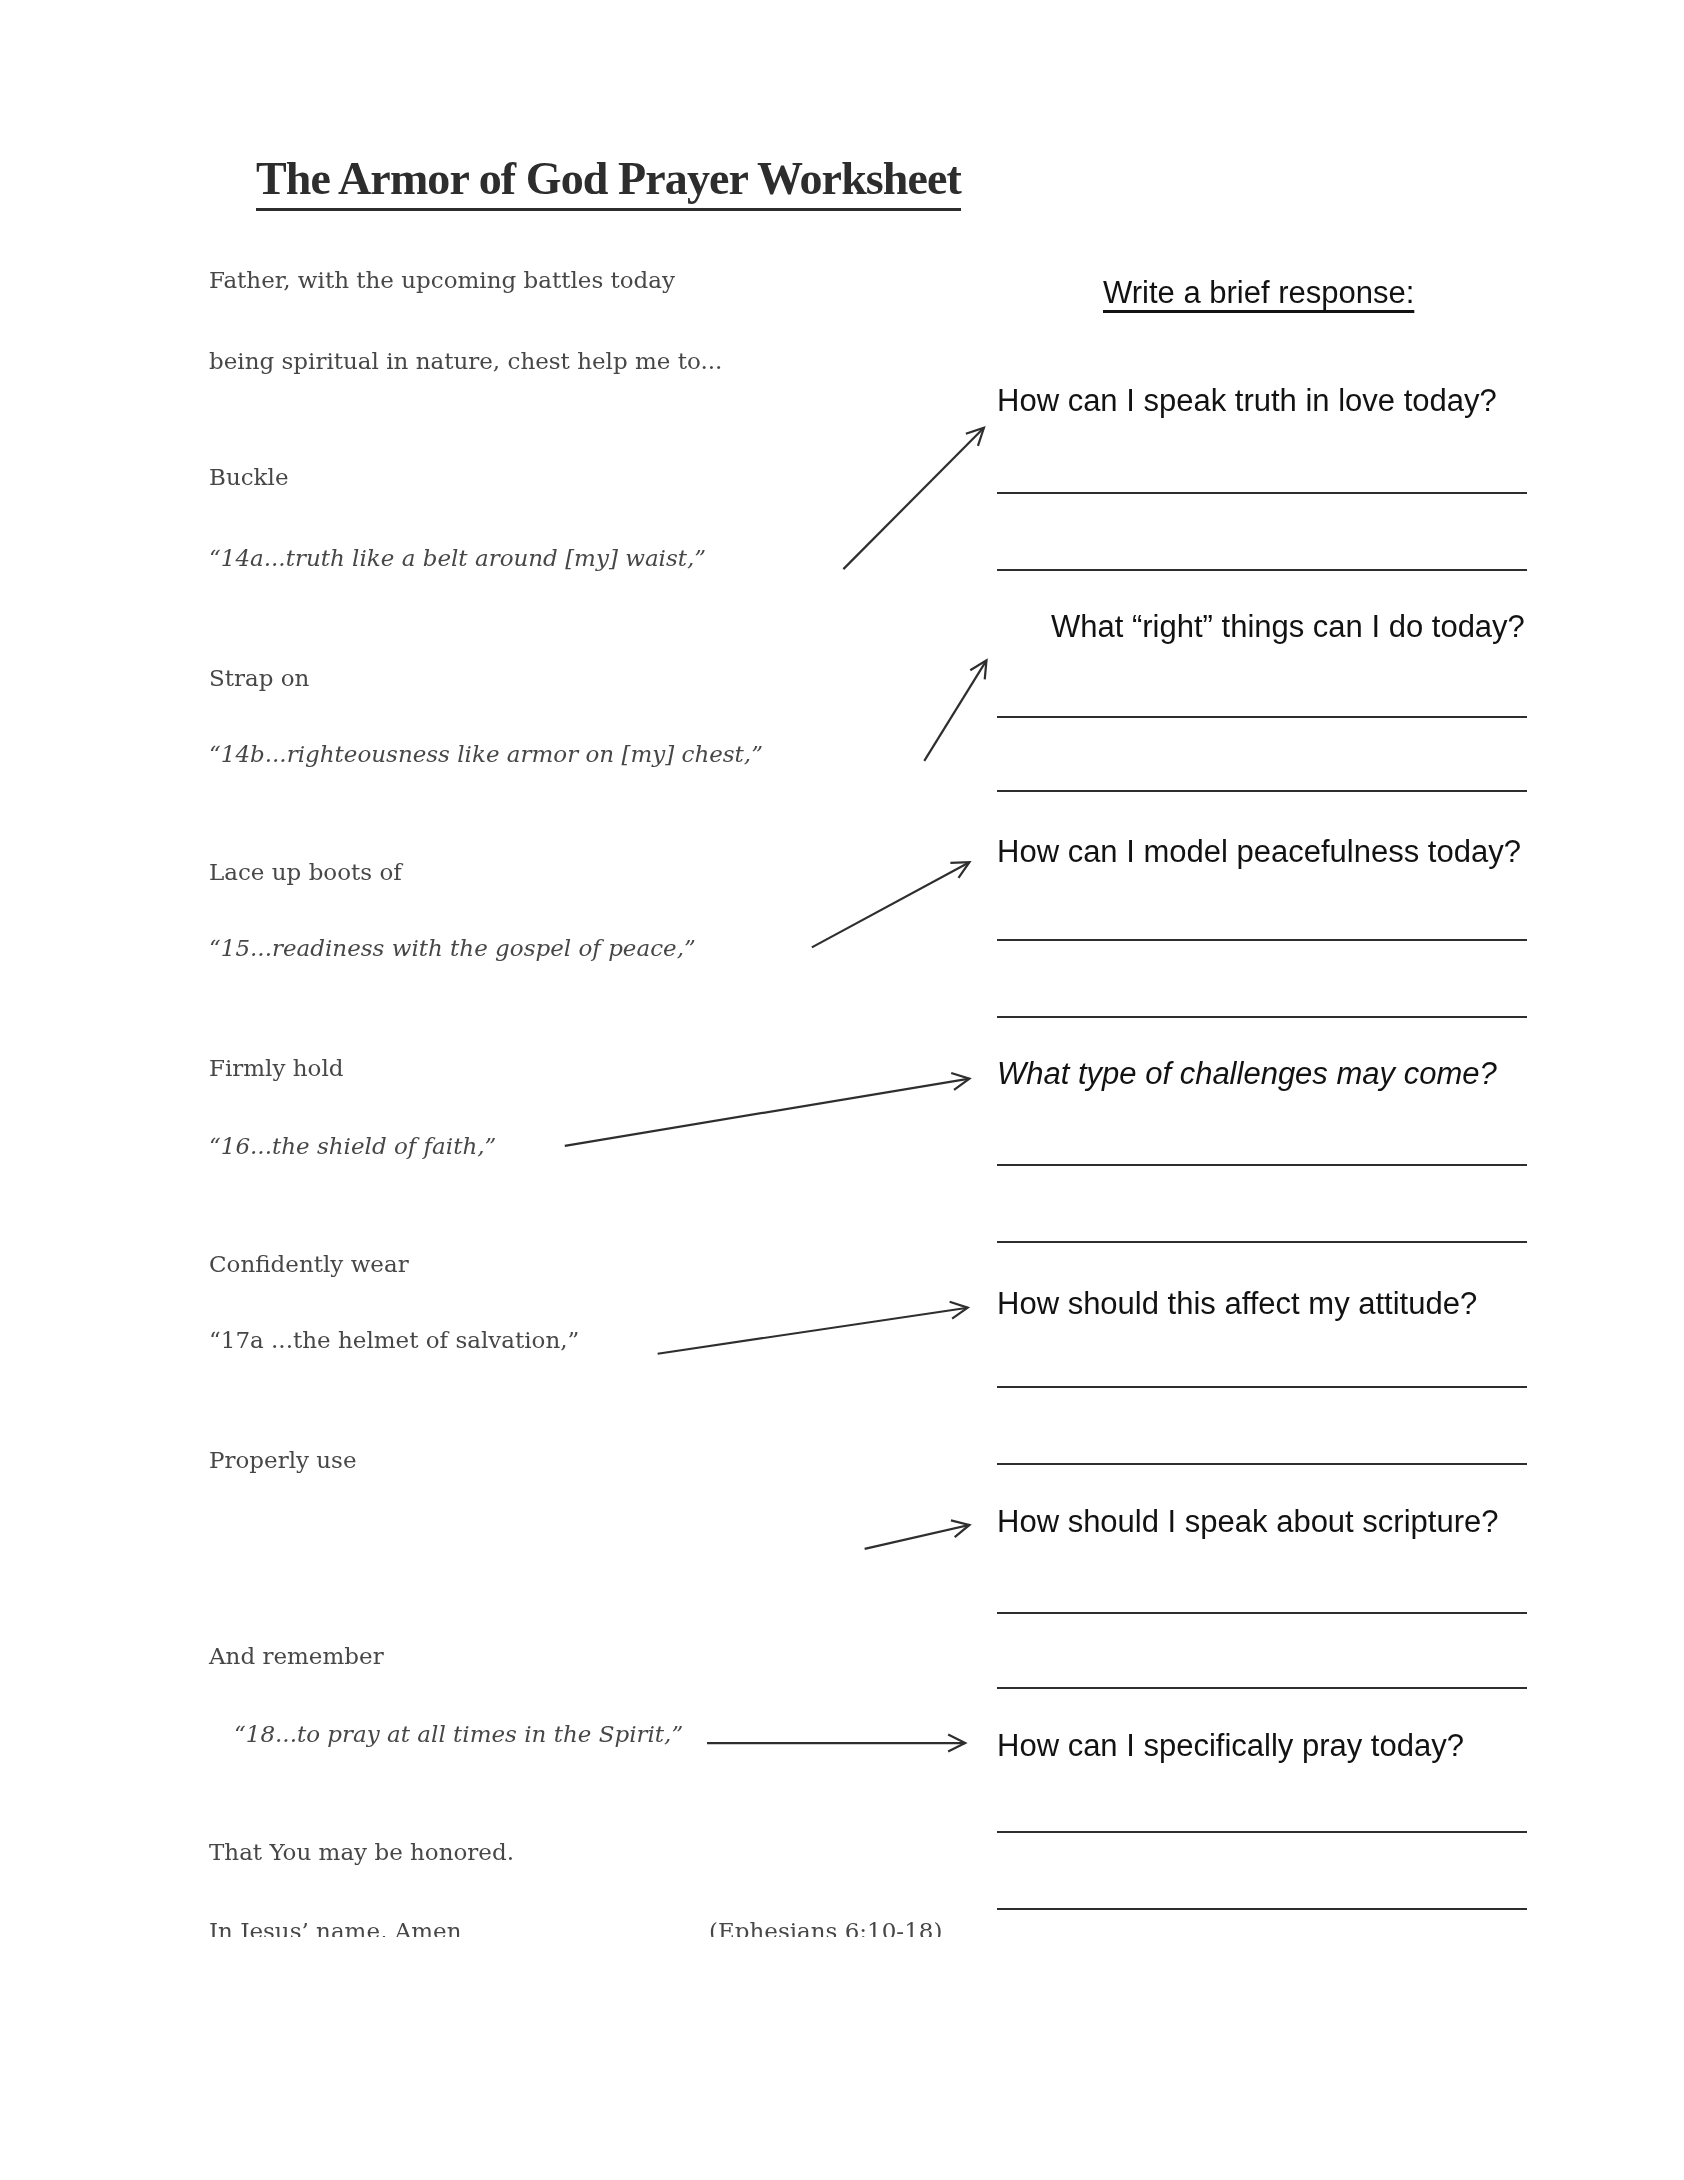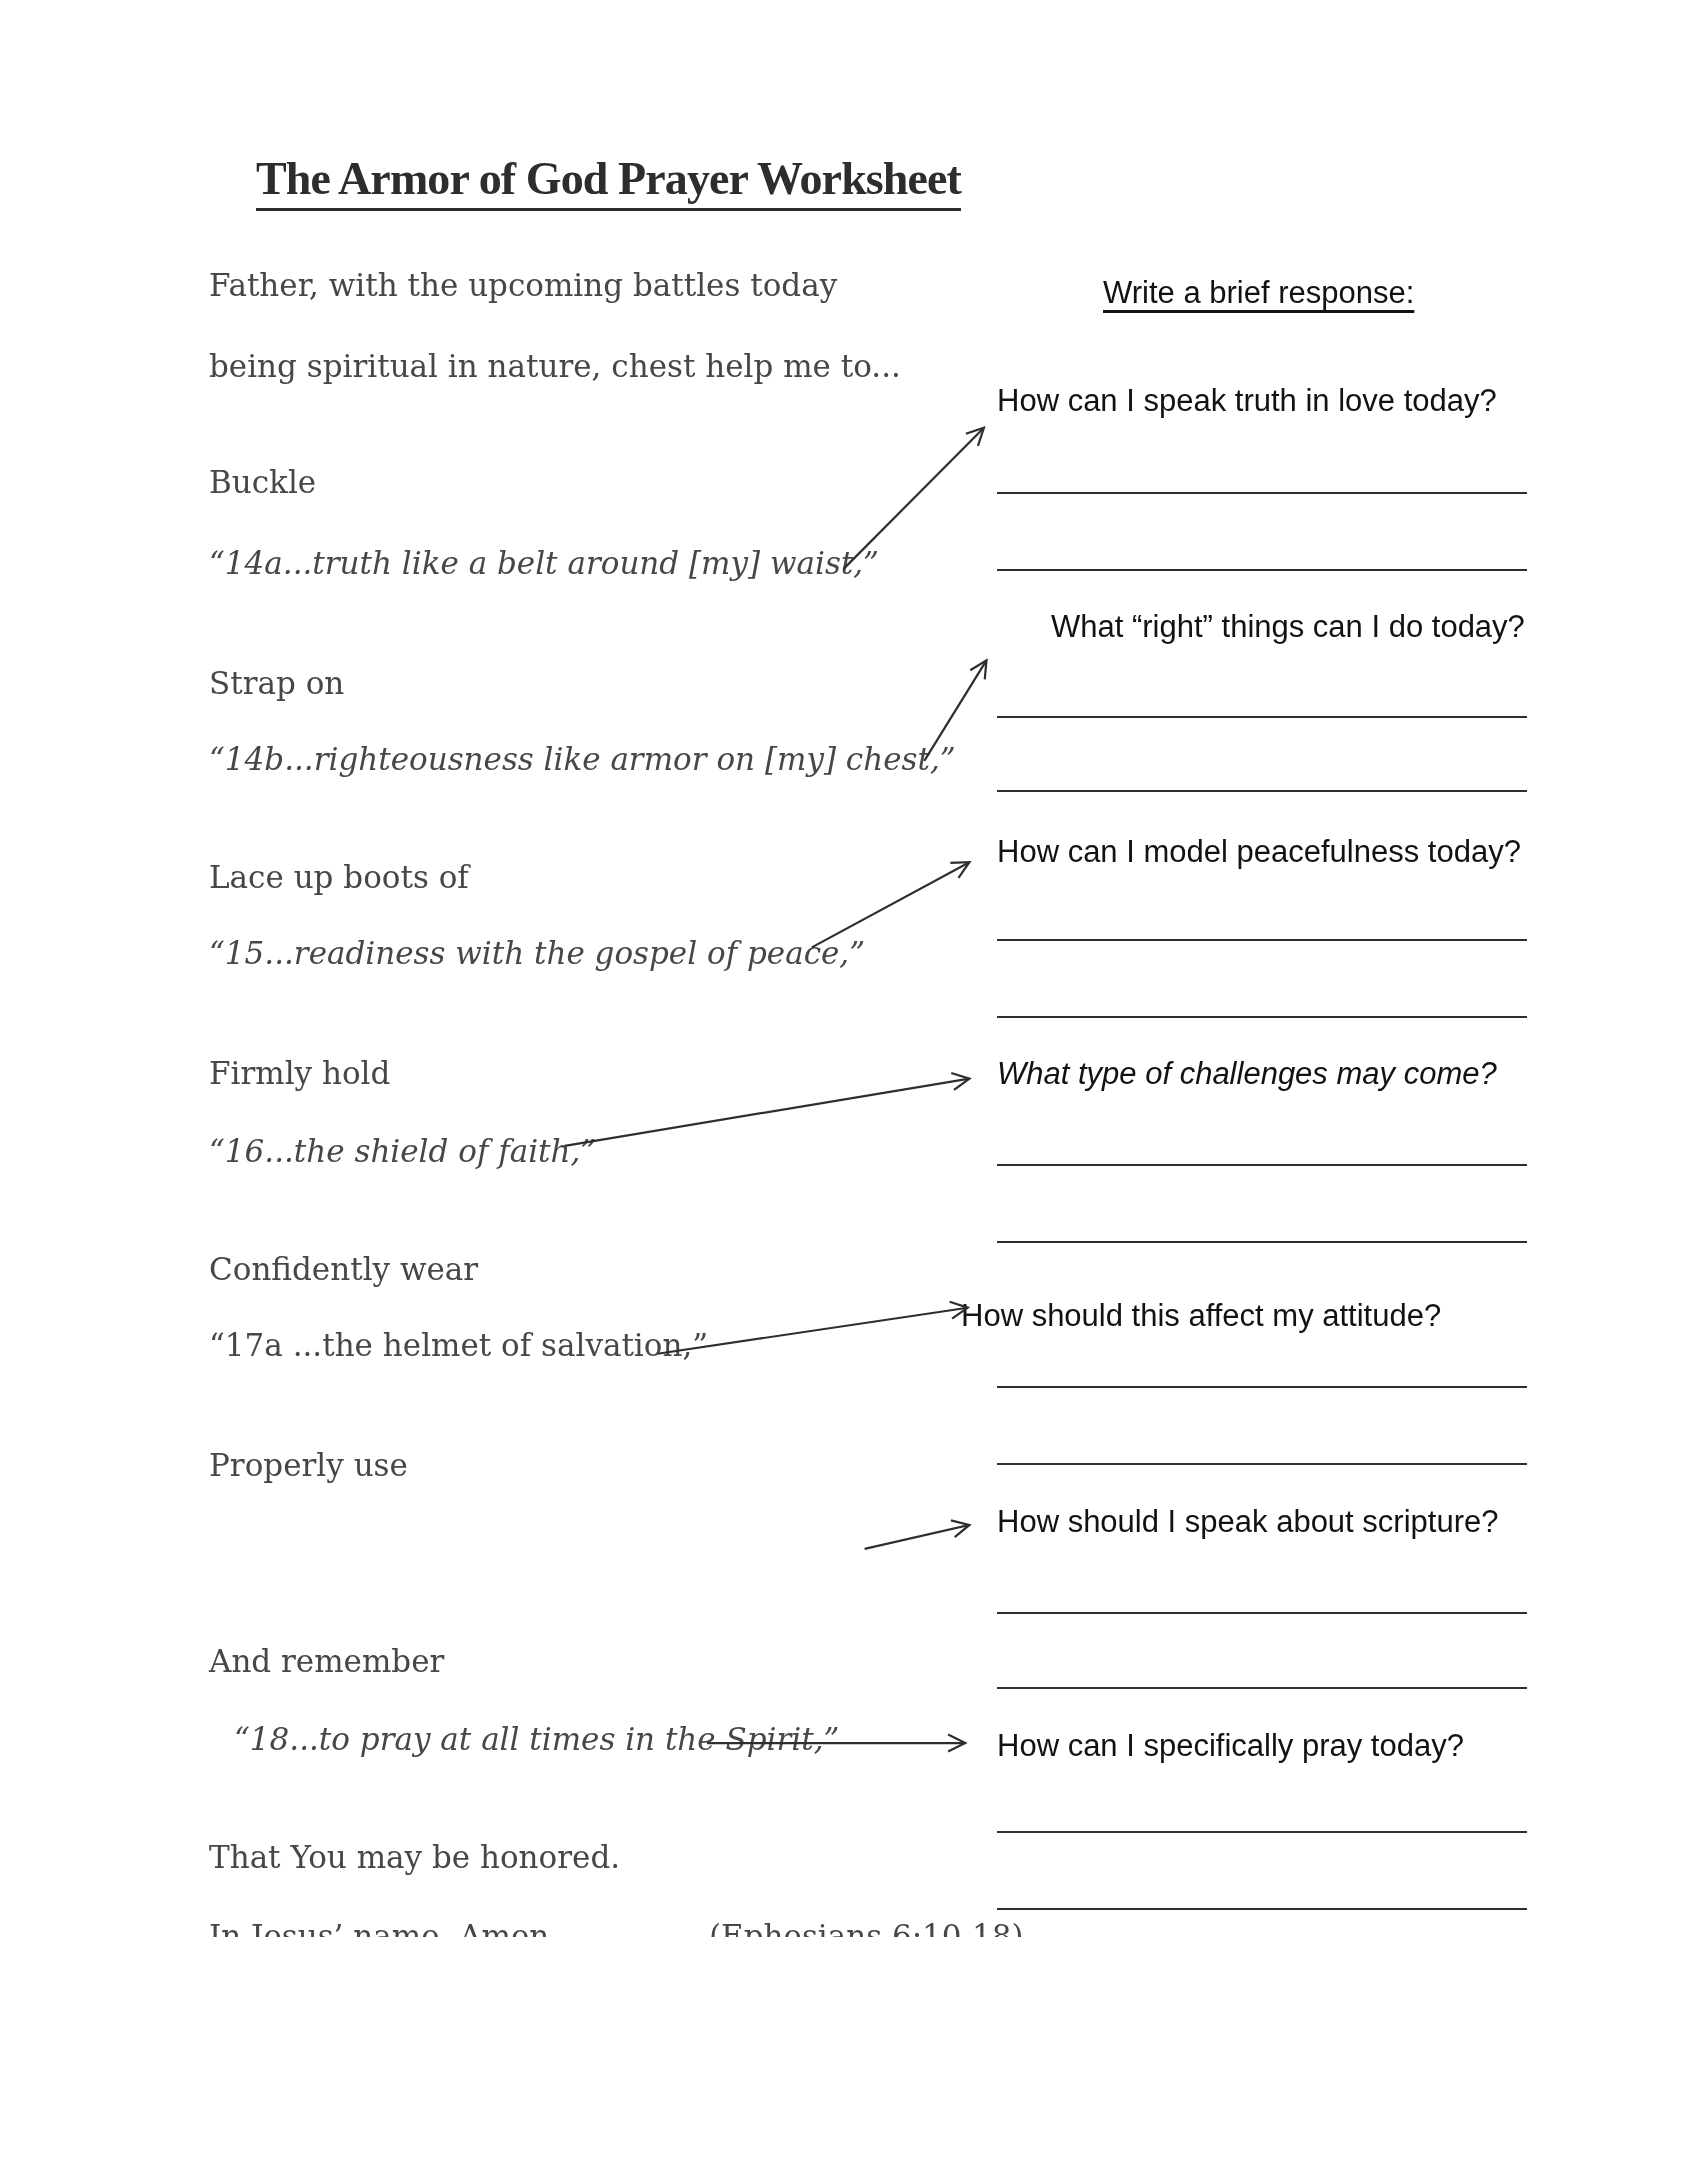--- a/index.html
+++ b/index.html
@@ -5,21 +5,21 @@
   html,body{margin:0;padding:0;background:#ffffff;}
   .page{
     position:relative;
     width:1685px;
     height:1937px;
     background:#ffffff;
     overflow:hidden;
     font-family:"DejaVu Serif",serif;
   }
   .abs{position:absolute;white-space:nowrap;line-height:1.25;}
-  .serif{font-size:31px;color:#474747;}
+  .serif{font-size:23px;color:#474747;}
   .italic{font-style:italic;}
   .title-text{
     font-family:"Liberation Serif",serif;
     font-weight:bold;
     font-size:46px;
     letter-spacing:-0.9px;
     color:#2d2d2d;
     border-bottom:3.4px solid #2d2d2d;
     padding-bottom:4.3px;
   }
@@ -82,21 +82,21 @@
   <div class="abs serif" style="left:209px;top:1838px;">That You may be honored.</div>
   <div class="abs serif" style="left:209px;top:1917px;">In Jesus’ name, Amen</div>
   <div class="abs serif" style="left:709px;top:1917px;">(Ephesians 6:10-18)</div>
 
   <div class="abs sans rheader" style="left:1103px;top:274px;">Write a brief response:</div>
 
   <div class="abs sans" style="left:997px;top:382px;">How can I speak truth in love today?</div>
   <div class="abs sans" style="left:1051px;top:608px;">What “right” things can I do today?</div>
   <div class="abs sans" style="left:997px;top:833px;">How can I model peacefulness today?</div>
   <div class="abs sans" style="left:997px;top:1055px;font-style:italic;">What type of challenges may come?</div>
-  <div class="abs sans" style="left:961px;top:1285px;margin-top:12px;">How should this affect my attitude?</div>
+  <div class="abs sans" style="left:997px;top:1285px;">How should this affect my attitude?</div>
   <div class="abs sans" style="left:997px;top:1503px;">How should I speak about scripture?</div>
   <div class="abs sans" style="left:997px;top:1727px;">How can I specifically pray today?</div>
 
   <div class="rline" style="top:492px;"></div>
   <div class="rline" style="top:569px;"></div>
   <div class="rline" style="top:716px;"></div>
   <div class="rline" style="top:790px;"></div>
   <div class="rline" style="top:939px;"></div>
   <div class="rline" style="top:1016px;"></div>
   <div class="rline" style="top:1164px;"></div>

